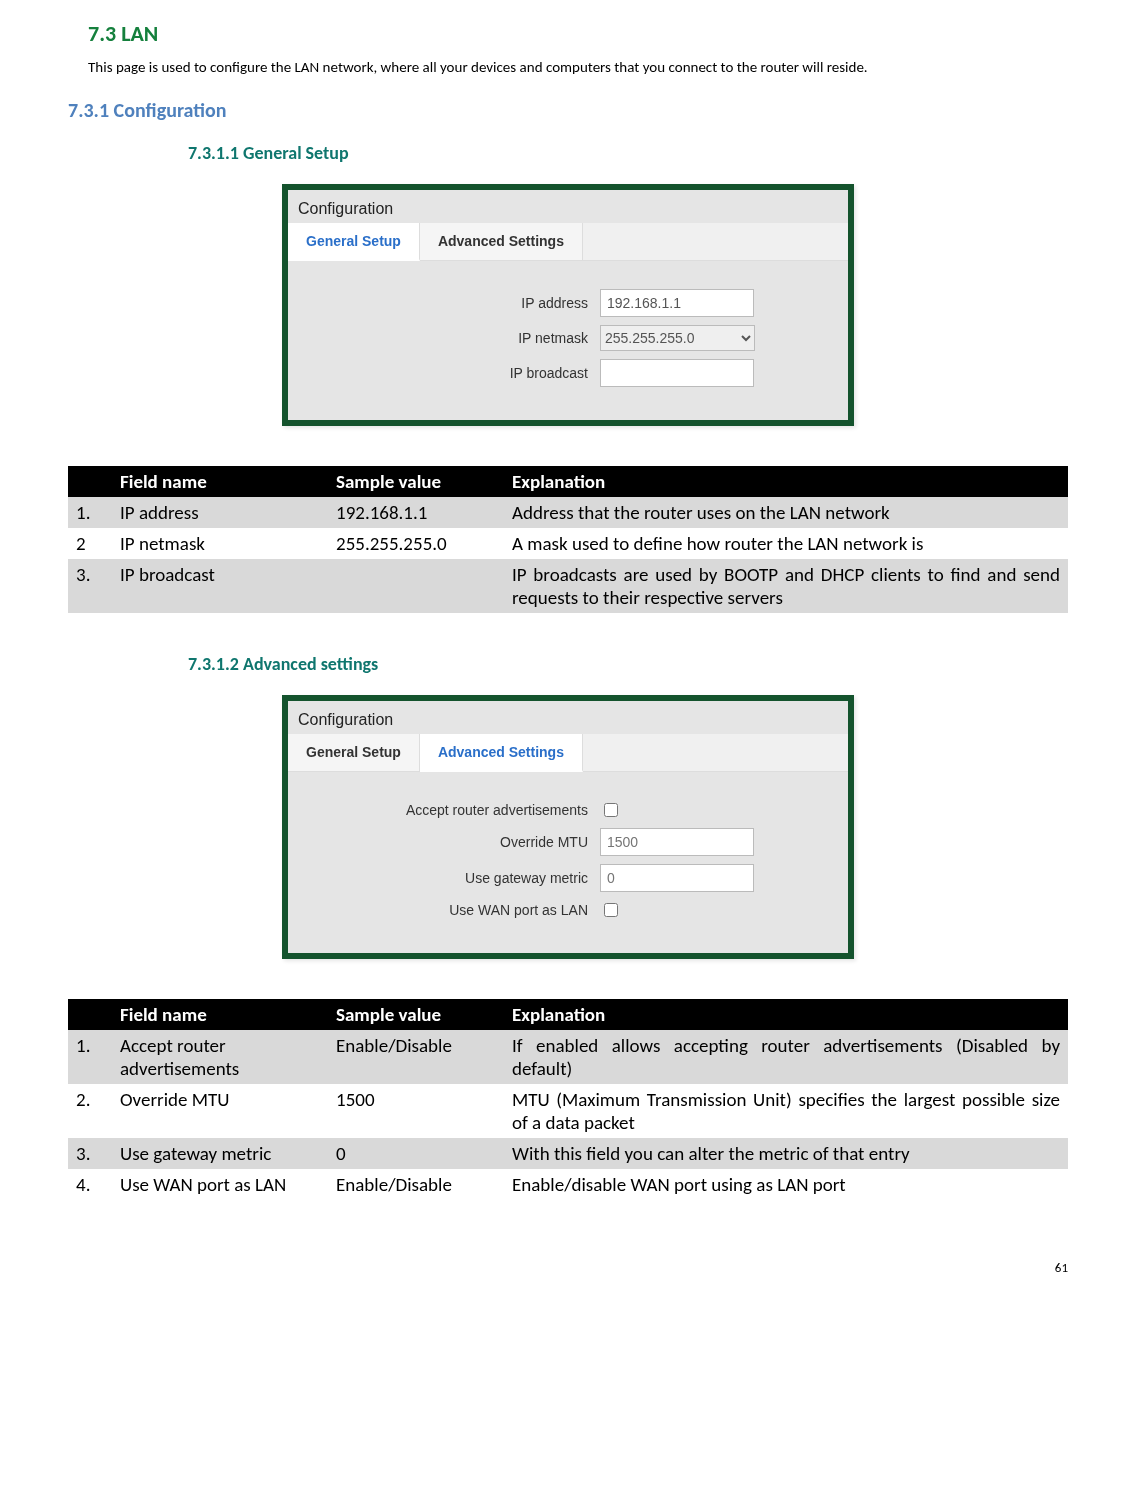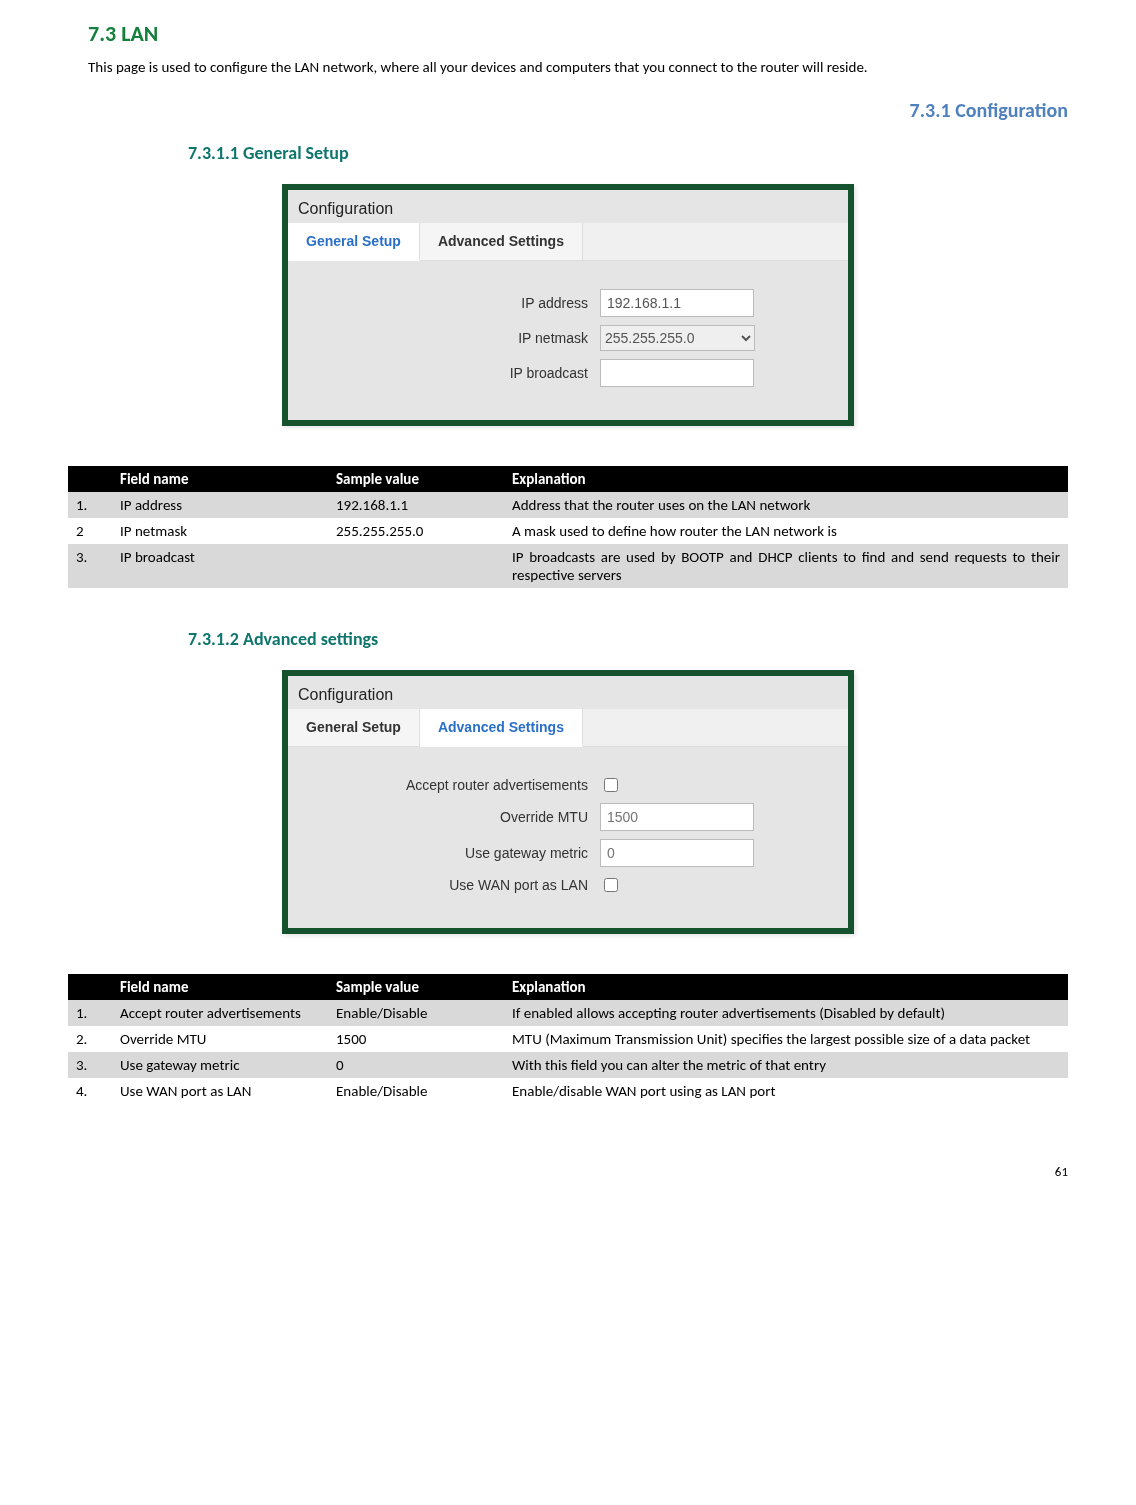--- a/index.html
+++ b/index.html
@@ -21,21 +21,20 @@
     .intro-text {
       margin: 10px 0 20px 20px;
       text-align: justify;
       line-height: 1.4;
     }
     .section-h3 {
       color: #4f81bd;
       font-size: 20px;
       font-weight: bold;
       margin: 15px 0 20px 0;
-      text-align: right;
     }
     .section-h4 {
       color: #0f766e;
       font-size: 18px;
       font-weight: bold;
       margin: 15px 0 20px 120px;
     }
     .config-box {
       margin: 0 auto 40px auto;
       width: 560px;
@@ -104,21 +103,21 @@
       font-family: Arial, sans-serif;
     }
     .form-checkbox {
       width: 14px;
       height: 14px;
     }
     .data-table {
       width: 100%;
       border-collapse: collapse;
       margin: 10px 0 40px 0;
-      font-size: 15px;
+      font-size: 19px;
     }
     .data-table th {
       background: #000;
       color: #fff;
       text-align: left;
       padding: 4px 8px;
       font-weight: bold;
     }
     .data-table th.num-col {
       width: 28px;

